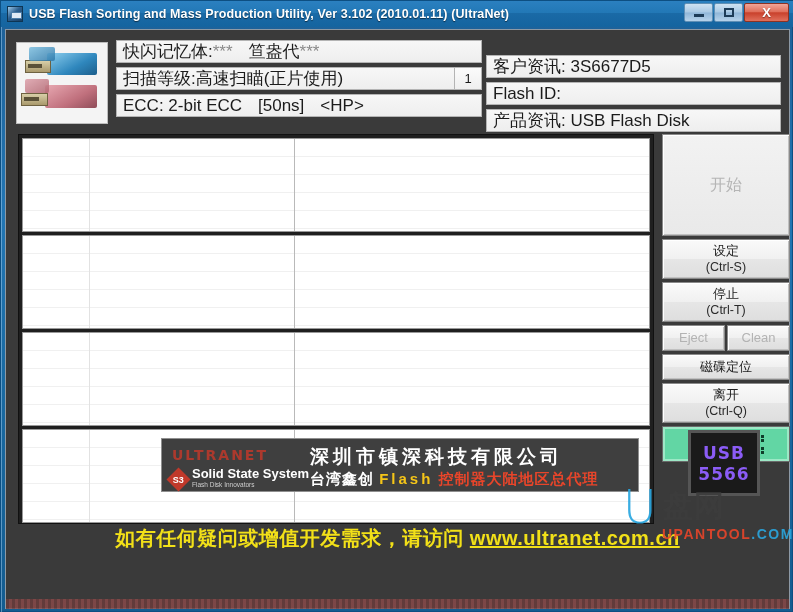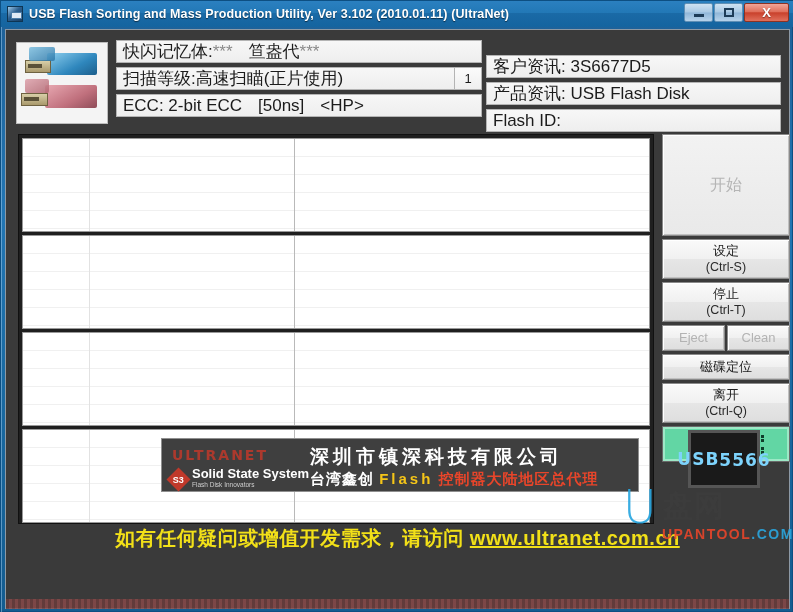--- a/index.html
+++ b/index.html
@@ -217,24 +217,24 @@
     position: absolute; left: 0; top: 31px;
     font-size: 15px; font-weight: bold; white-space: nowrap;
     letter-spacing: 1px;
   }
   .ad-line2 .w { color: #ffffff; }
   .ad-line2 .y { color: #f5c518; letter-spacing: 3px; }
   .ad-line2 .c { color: #e8452a; }
 
   .chip {
     position: absolute; left: 682px; top: 400px;
-    width: 72px; height: 58px;
+    width: 72px; height: 66px;
     background: #1a1a1a; border: 3px solid #555;
-    display:flex; flex-direction:row; align-items:center; justify-content:center;
-    color: #7dd3fc; font-weight: bold; font-family:"DejaVu Sans", sans-serif;
+    display:flex; flex-direction:column; align-items:center; justify-content:center;
+    color: #8b5cf6; font-weight: bold; font-family:"DejaVu Sans", sans-serif;
   }
   .chip .c1 { font-size: 17px; letter-spacing: 1px; }
   .chip .c2 { font-size: 17px; letter-spacing: 1px; margin-top: 1px;}
 
   .tagline {
     position: absolute; left: 0; right: 0; top: 495px;
     text-align: center;
     font-size: 20px; font-weight: bold; color: #f2e018;
     letter-spacing: .5px; white-space: nowrap;
   }
@@ -315,24 +315,24 @@
           <span>ECC: 2-bit ECC</span><span class="sp"></span><span>[50ns]</span><span class="sp"></span><span>&lt;HP&gt;</span>
         </div>
       </div>
     </div>
 
     <div class="info-right">
       <div class="info-row">
         <div class="lbl"><span>客户资讯:</span>&nbsp;<span>3S6677D5</span></div>
       </div>
       <div class="info-row">
+        <div class="lbl"><span>Flash ID:</span>&nbsp;<span></span></div>
+      </div>
+      <div class="info-row">
         <div class="lbl"><span>产品资讯:</span>&nbsp;<span>USB Flash Disk</span></div>
-      </div>
-      <div class="info-row">
-        <div class="lbl"><span>Flash ID:</span>&nbsp;<span></span></div>
       </div>
     </div>
 
     <div class="lists-wrap">
       <div class="listbox">
         <div class="lb-rows">
           <div class="lb-row"></div>
           <div class="lb-row"></div>
           <div class="lb-row"></div>
           <div class="lb-row"></div>

